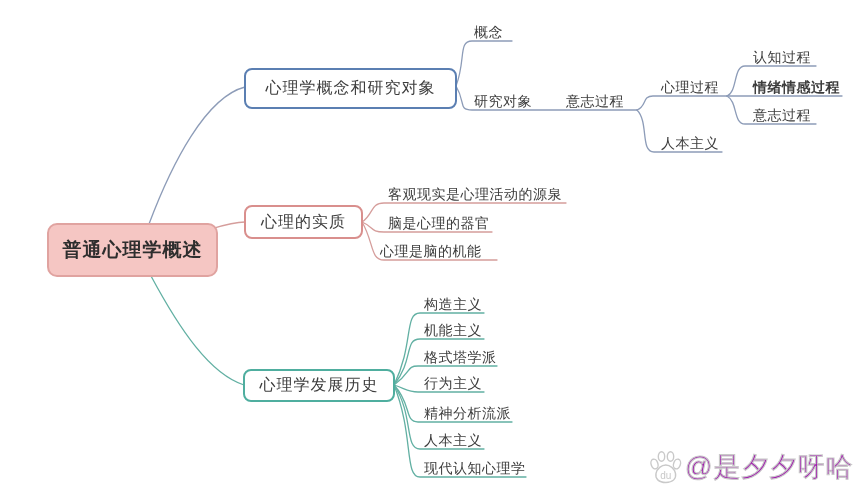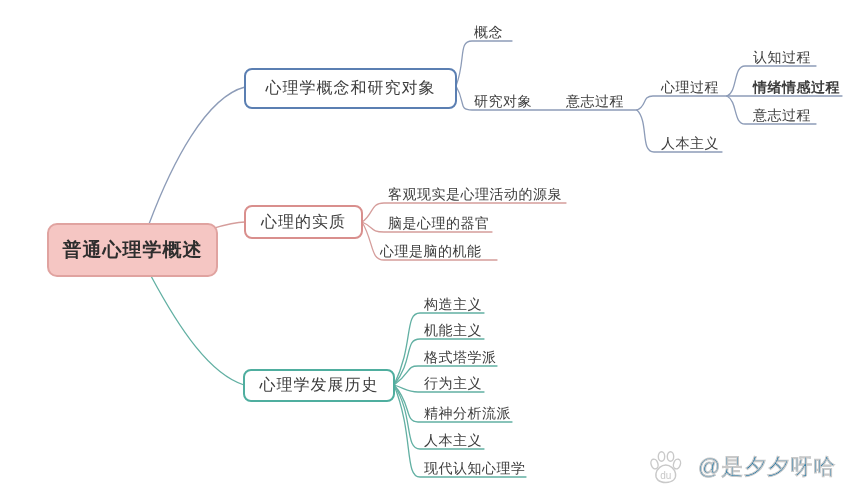--- a/index.html
+++ b/index.html
@@ -40,25 +40,25 @@
     display:flex;align-items:center;justify-content:center;
     font-size:19px;font-weight:bold;color:#2e2e2e;letter-spacing:1px;white-space:nowrap;margin-left:24px;
   }
 
   .leaf{
     position:absolute;font-size:14px;color:var(--c-text);
     letter-spacing:0.5px;white-space:nowrap;line-height:15px;
   }
 
   .watermark{
-    position:absolute;left:649px;top:449px;display:flex;align-items:center;gap:16px;
+    position:absolute;left:649px;top:449px;display:flex;align-items:center;gap:3px;
   }
   .watermark-text{
-    font-size:22px;letter-spacing:1px;white-space:nowrap;
-    color:#0369a1;-webkit-text-stroke:1.1px var(--c-watermark);
+    font-size:27px;letter-spacing:1px;white-space:nowrap;
+    color:#a21caf;-webkit-text-stroke:1.1px var(--c-watermark);
     font-weight:400;line-height:34px;text-align:center;
   }
   .paw{display:block;}
 </style>
 </head>
 <body>
 
 <div class="canvas">
 
   <svg class="wires" viewBox="0 0 860 500">

